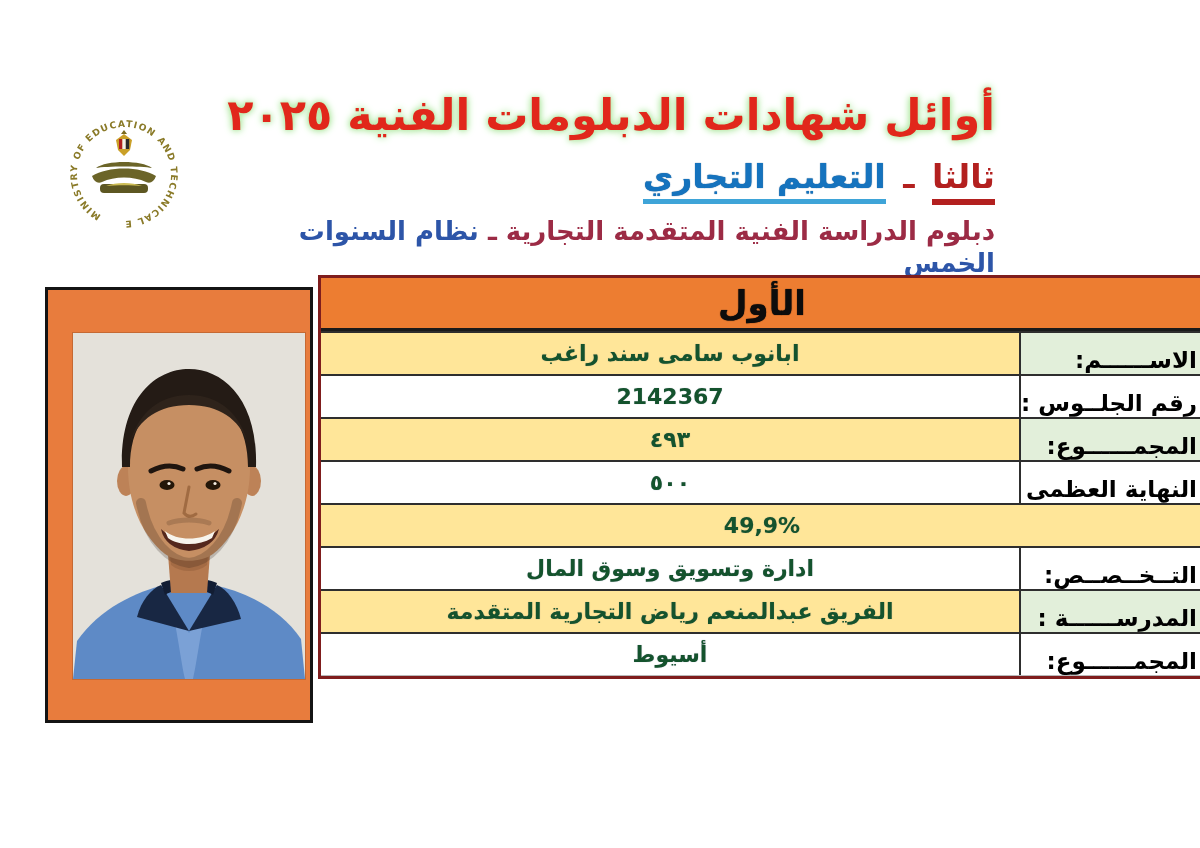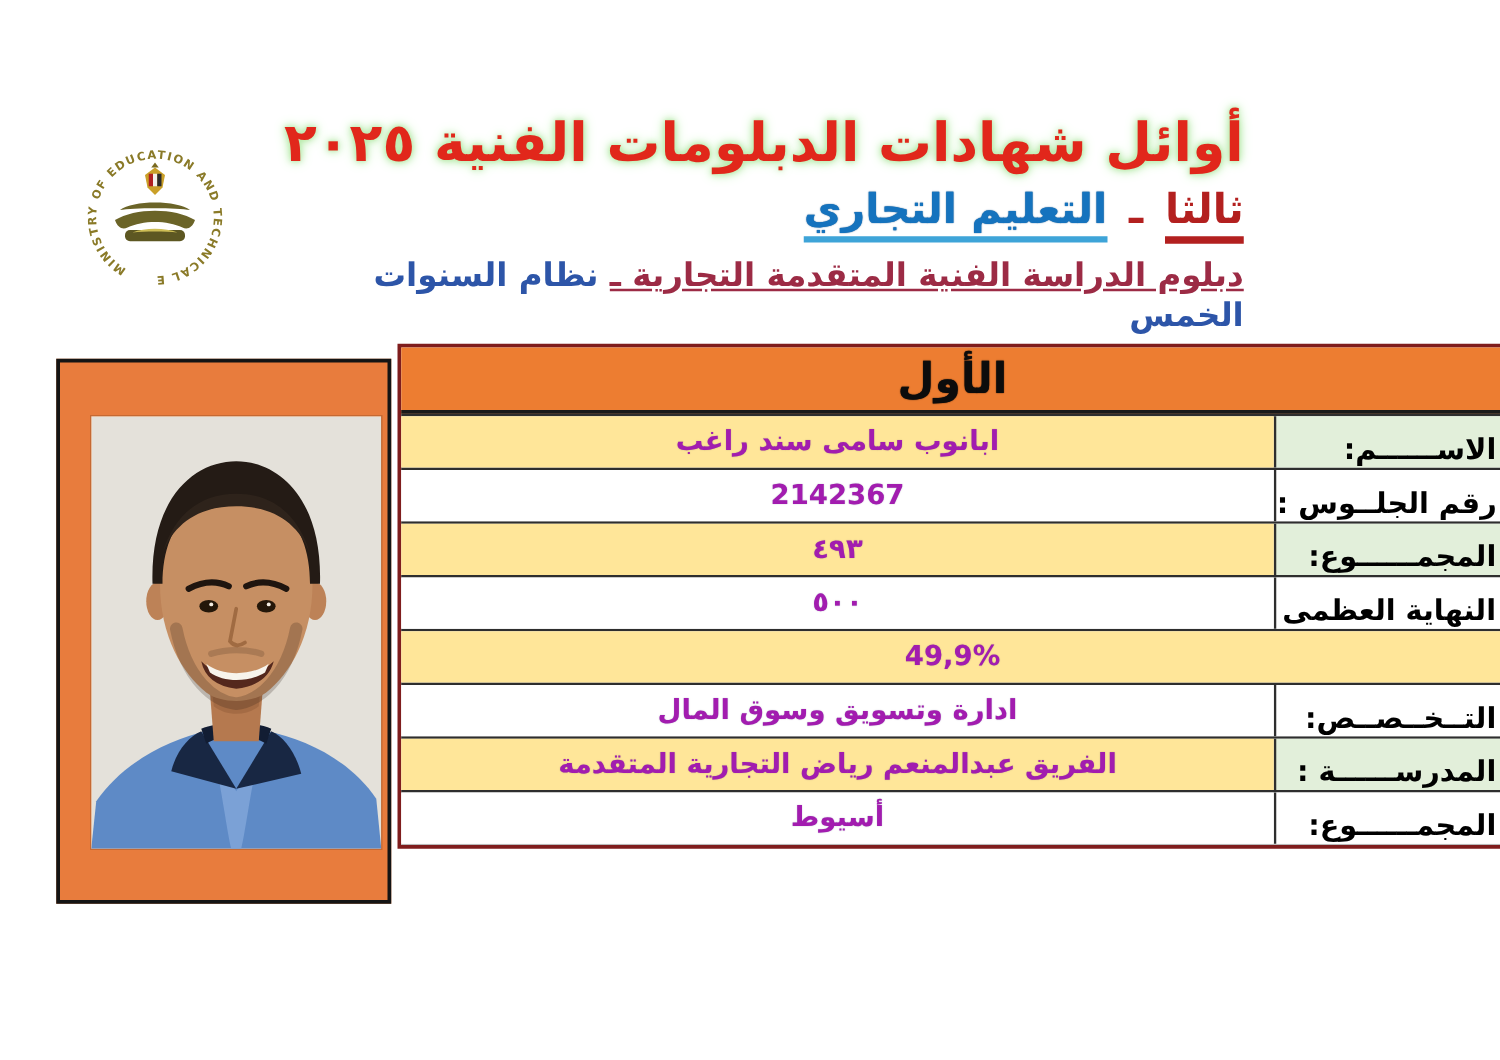--- a/index.html
+++ b/index.html
@@ -10,27 +10,27 @@
 
   
   .seal{position:absolute;left:58px;top:116px;width:132px;height:116px;}
 
   
   .titles{position:absolute;left:225px;top:86px;width:770px;text-align:right;direction:rtl;}
   .title-main{
     font-size:43px;font-weight:bold;color:#e1271b;line-height:1.35;letter-spacing:0;
     text-shadow:0 0 2px #c9f0bd, 0 0 6px #a8e59a, 0 0 10px #bdeeb0;
   }
-  .title-section{margin-top:2px;font-size:33px;font-weight:bold;line-height:1.3;}
+  .title-section{margin-top:12px;font-size:33px;font-weight:bold;line-height:1.3;}
   .section-no{color:#b3201f;border-bottom:6px solid #b3201f;padding-bottom:3px;}
   .section-sep{color:#b3201f;margin:0 6px;}
   .section-name{color:#1573be;border-bottom:5px solid #3ea4d8;padding-bottom:3px;
     text-shadow:0 0 1px #0d4e86;}
   .subtitle{margin-top:16px;font-size:26px;font-weight:bold;line-height:1.25;}
-  .subtitle-main{color:#9c2b45;text-decoration:underline;}
+  .subtitle-main{color:#9c2b45;}
   .subtitle-system{color:#2d55a8;}
 
   
   .photo-frame{
     position:absolute;left:45px;top:287px;width:262px;height:430px;
     background:#e87c3d;border:3px solid #141414;
   }
   .photo{position:absolute;left:25px;top:43px;width:232px;height:346px;
     box-shadow:0 0 0 1px rgba(0,0,0,.15);}
 
@@ -48,21 +48,21 @@
   .rt-row{display:flex;height:41px;border-top:2px solid #2e2e2e;}
   .rt-row:first-child{border-top:none;}
   .cell-label{
     width:184px;box-sizing:border-box;border-left:2px solid #2e2e2e;
     display:flex;align-items:center;justify-content:flex-start;
     padding:12px 6px 0 2px;background:#ffffff;
     font-size:23px;font-weight:bold;color:#000000;white-space:nowrap;overflow:hidden;
   }
   .cell-value{
     flex:1;display:flex;align-items:center;justify-content:center;background:#ffffff;
-    font-size:22px;font-weight:bold;color:#a21caf;white-space:nowrap;overflow:hidden;
+    font-size:22px;font-weight:bold;color:#14532d;white-space:nowrap;overflow:hidden;
     text-shadow:0 0 1px rgba(30,30,90,.35);
   }
   .rt-row:nth-child(even) .cell-label{background:#e2efda;}
   .rt-row:nth-child(even) .cell-value{background:#ffe699;}
   .rt-row:last-child{border-bottom:1px solid #b9b9b9;}
 </style>
 </head>
 <body>
 
 <div class="canvas">

